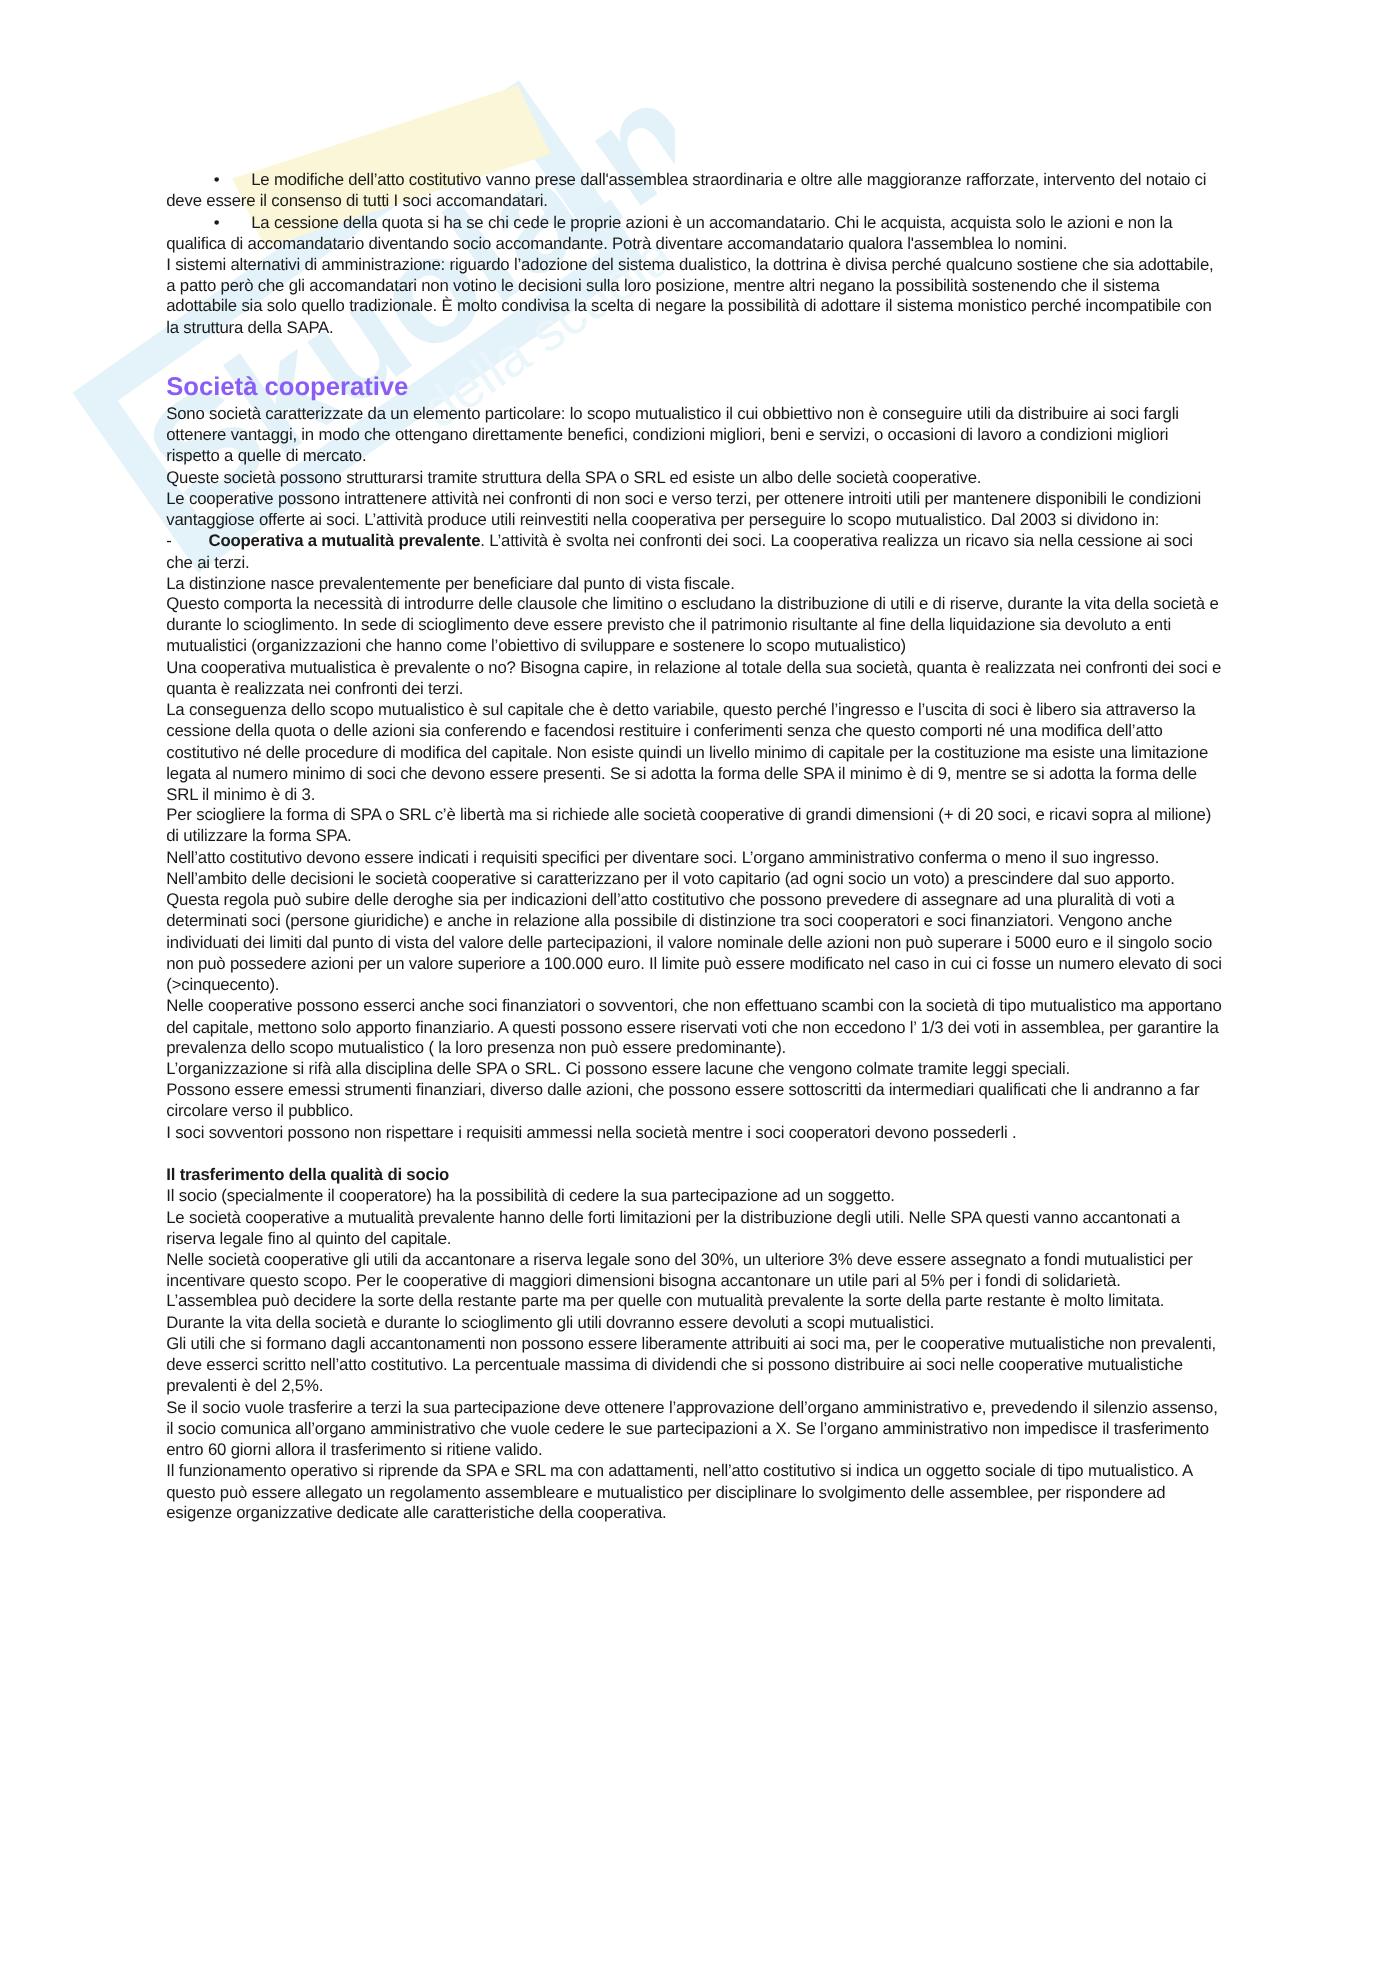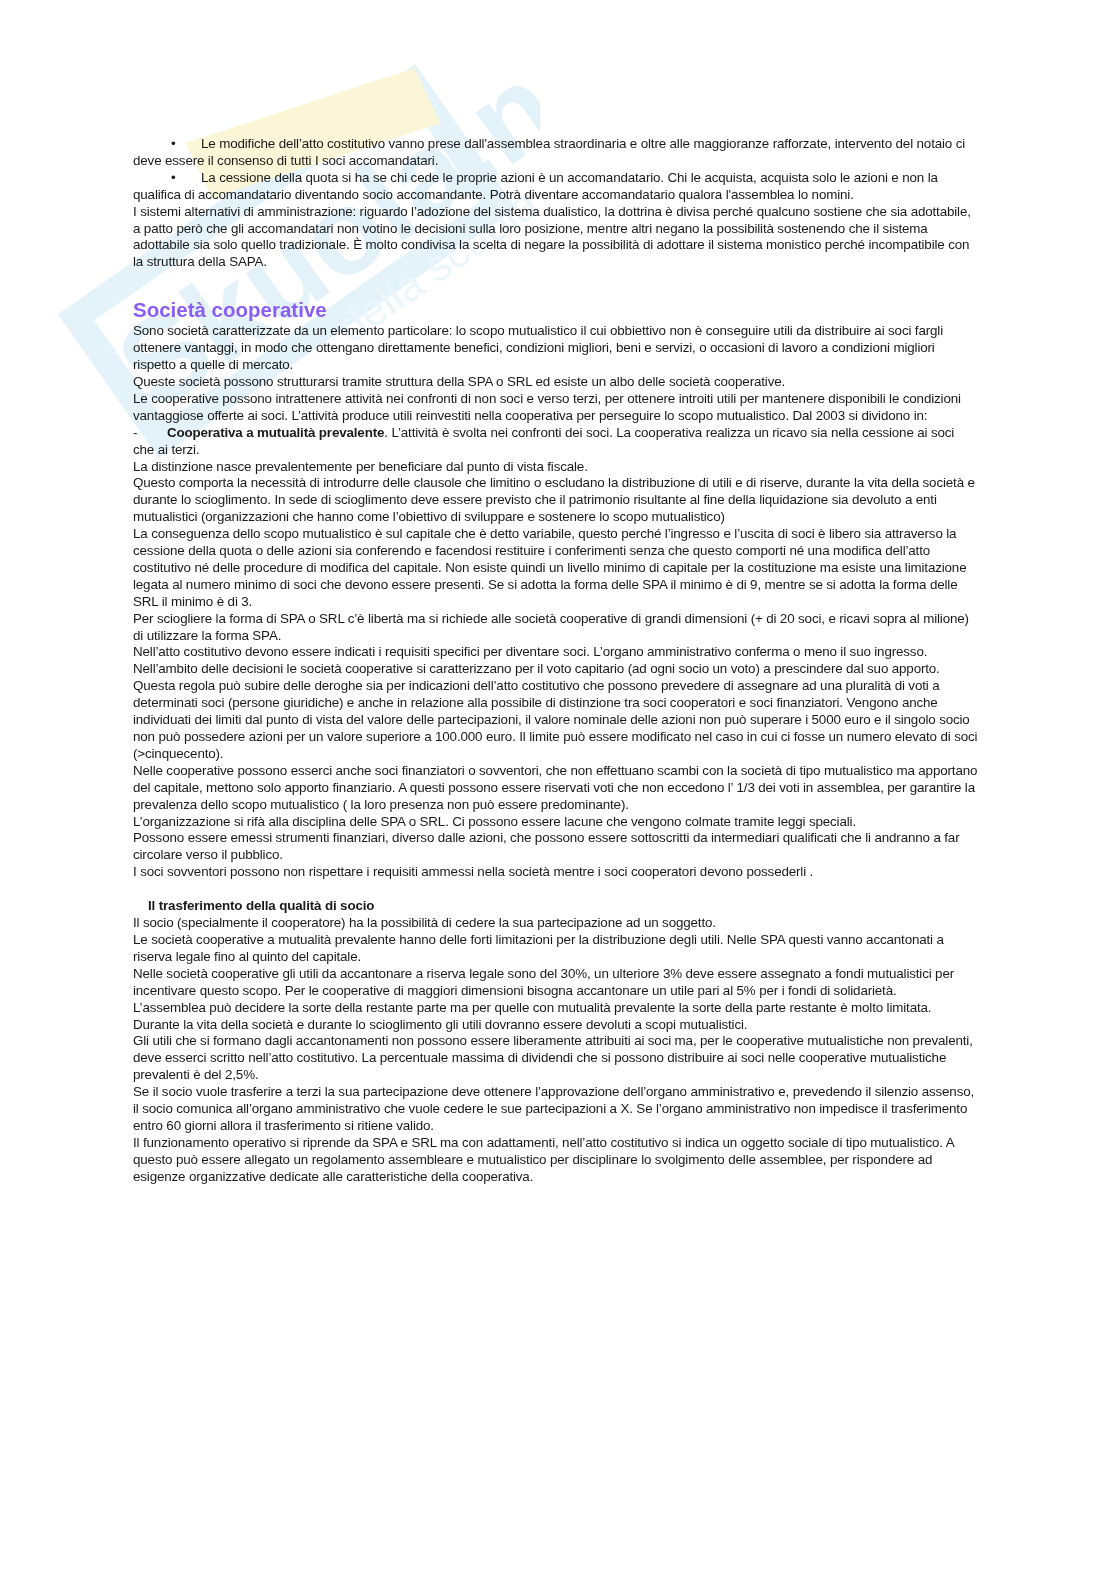--- a/index.html
+++ b/index.html
@@ -18,21 +18,21 @@
   .bullet .dot {
     position: absolute; left: 38px; top: 0; text-indent: 0;
   }
   p { margin: 0; }
   h2 {
     font-family: "Liberation Sans", sans-serif;
     font-size: 20.5px; font-weight: bold; margin: 27px 0 1px 0; line-height: 24px;
     color: #8b5cf6; letter-spacing: 0;
   }
   h3 {
-    font-size: 13.4px; font-weight: bold; margin: 17px 0 0 15px; line-height: 16.9px;
+    font-size: 13.4px; font-weight: bold; margin: 17px 0 0 0; line-height: 16.9px;
   }
   b { font-weight: bold; margin-left: 26px; }
 </style>
 </head>
 <body>
 
 <svg class="watermark" viewBox="0 0 520 420">
   <g transform="rotate(-35 260 220)" opacity="0.55">
     <path d="M60 150 L470 150 L470 300 L60 300 Z" fill="none" stroke="#cfe9f5" stroke-width="26"></path>
     <path d="M250 70 L480 140 L470 200 L240 130 Z" fill="#f6f0b8"></path>
@@ -51,20 +51,21 @@
   </p>
   <p>I sistemi alternativi di amministrazione: riguardo l’adozione del sistema dualistico, la dottrina è divisa perché qualcuno sostiene che sia adottabile, a patto però che gli accomandatari non votino le decisioni sulla loro posizione, mentre altri negano la possibilità sostenendo che il sistema adottabile sia solo quello tradizionale. È molto condivisa la scelta di negare la possibilità di adottare il sistema monistico perché incompatibile con la struttura della SAPA.</p>
 
   <h2>Società cooperative</h2>
   <p>Sono società caratterizzate da un elemento particolare: lo scopo mutualistico il cui obbiettivo non è conseguire utili da distribuire ai soci fargli ottenere vantaggi, in modo che ottengano direttamente benefici, condizioni migliori, beni e servizi, o occasioni di lavoro a condizioni migliori rispetto a quelle di mercato.</p>
   <p>Queste società possono strutturarsi tramite struttura della SPA o SRL ed esiste un albo delle società cooperative.</p>
   <p>Le cooperative possono intrattenere attività nei confronti di non soci e verso terzi, per ottenere introiti utili per mantenere disponibili le condizioni vantaggiose offerte ai soci. L’attività produce utili reinvestiti nella cooperativa per perseguire lo scopo mutualistico. Dal 2003 si dividono in:</p>
   <p><span>- </span><b>Cooperativa a mutualità prevalente</b><span>. L’attività è svolta nei confronti dei soci. La cooperativa realizza un ricavo sia nella cessione ai soci che ai terzi.</span></p>
   <p>La distinzione nasce prevalentemente per beneficiare dal punto di vista fiscale.</p>
   <p>Questo comporta la necessità di introdurre delle clausole che limitino o escludano la distribuzione di utili e di riserve, durante la vita della società e durante lo scioglimento. In sede di scioglimento deve essere previsto che il patrimonio risultante al fine della liquidazione sia devoluto a enti mutualistici (organizzazioni che hanno come l’obiettivo di sviluppare e sostenere lo scopo mutualistico)</p>
+  <p>Una cooperativa mutualistica è prevalente o no? Bisogna capire, in relazione al totale della sua società, quanta è realizzata nei confronti dei soci e quanta è realizzata nei confronti dei terzi.</p>
   <p>La conseguenza dello scopo mutualistico è sul capitale che è detto variabile, questo perché l’ingresso e l’uscita di soci è libero sia attraverso la cessione della quota o delle azioni sia conferendo e facendosi restituire i conferimenti senza che questo comporti né una modifica dell’atto costitutivo né delle procedure di modifica del capitale. Non esiste quindi un livello minimo di capitale per la costituzione ma esiste una limitazione legata al numero minimo di soci che devono essere presenti. Se si adotta la forma delle SPA il minimo è di 9, mentre se si adotta la forma delle SRL il minimo è di 3.</p>
   <p>Per sciogliere la forma di SPA o SRL c’è libertà ma si richiede alle società cooperative di grandi dimensioni (+ di 20 soci, e ricavi sopra al milione) di utilizzare la forma SPA.</p>
   <p>Nell’atto costitutivo devono essere indicati i requisiti specifici per diventare soci. L’organo amministrativo conferma o meno il suo ingresso.</p>
   <p>Nell’ambito delle decisioni le società cooperative si caratterizzano per il voto capitario (ad ogni socio un voto) a prescindere dal suo apporto. Questa regola può subire delle deroghe sia per indicazioni dell’atto costitutivo che possono prevedere di assegnare ad una pluralità di voti a determinati soci (persone giuridiche) e anche in relazione alla possibile di distinzione tra soci cooperatori e soci finanziatori. Vengono anche individuati dei limiti dal punto di vista del valore delle partecipazioni, il valore nominale delle azioni non può superare i 5000 euro e il singolo socio non può possedere azioni per un valore superiore a 100.000 euro. Il limite può essere modificato nel caso in cui ci fosse un numero elevato di soci (&gt;cinquecento).</p>
   <p>Nelle cooperative possono esserci anche soci finanziatori o sovventori, che non effettuano scambi con la società di tipo mutualistico ma apportano del capitale, mettono solo apporto finanziario. A questi possono essere riservati voti che non eccedono l’ 1/3 dei voti in assemblea, per garantire la prevalenza dello scopo mutualistico ( la loro presenza non può essere predominante).</p>
   <p>L’organizzazione si rifà alla disciplina delle SPA o SRL. Ci possono essere lacune che vengono colmate tramite leggi speciali.</p>
   <p>Possono essere emessi strumenti finanziari, diverso dalle azioni, che possono essere sottoscritti da intermediari qualificati che li andranno a far circolare verso il pubblico.</p>
   <p>I soci sovventori possono non rispettare i requisiti ammessi nella società mentre i soci cooperatori devono possederli .</p>
 
   <h3>Il trasferimento della qualità di socio</h3>

